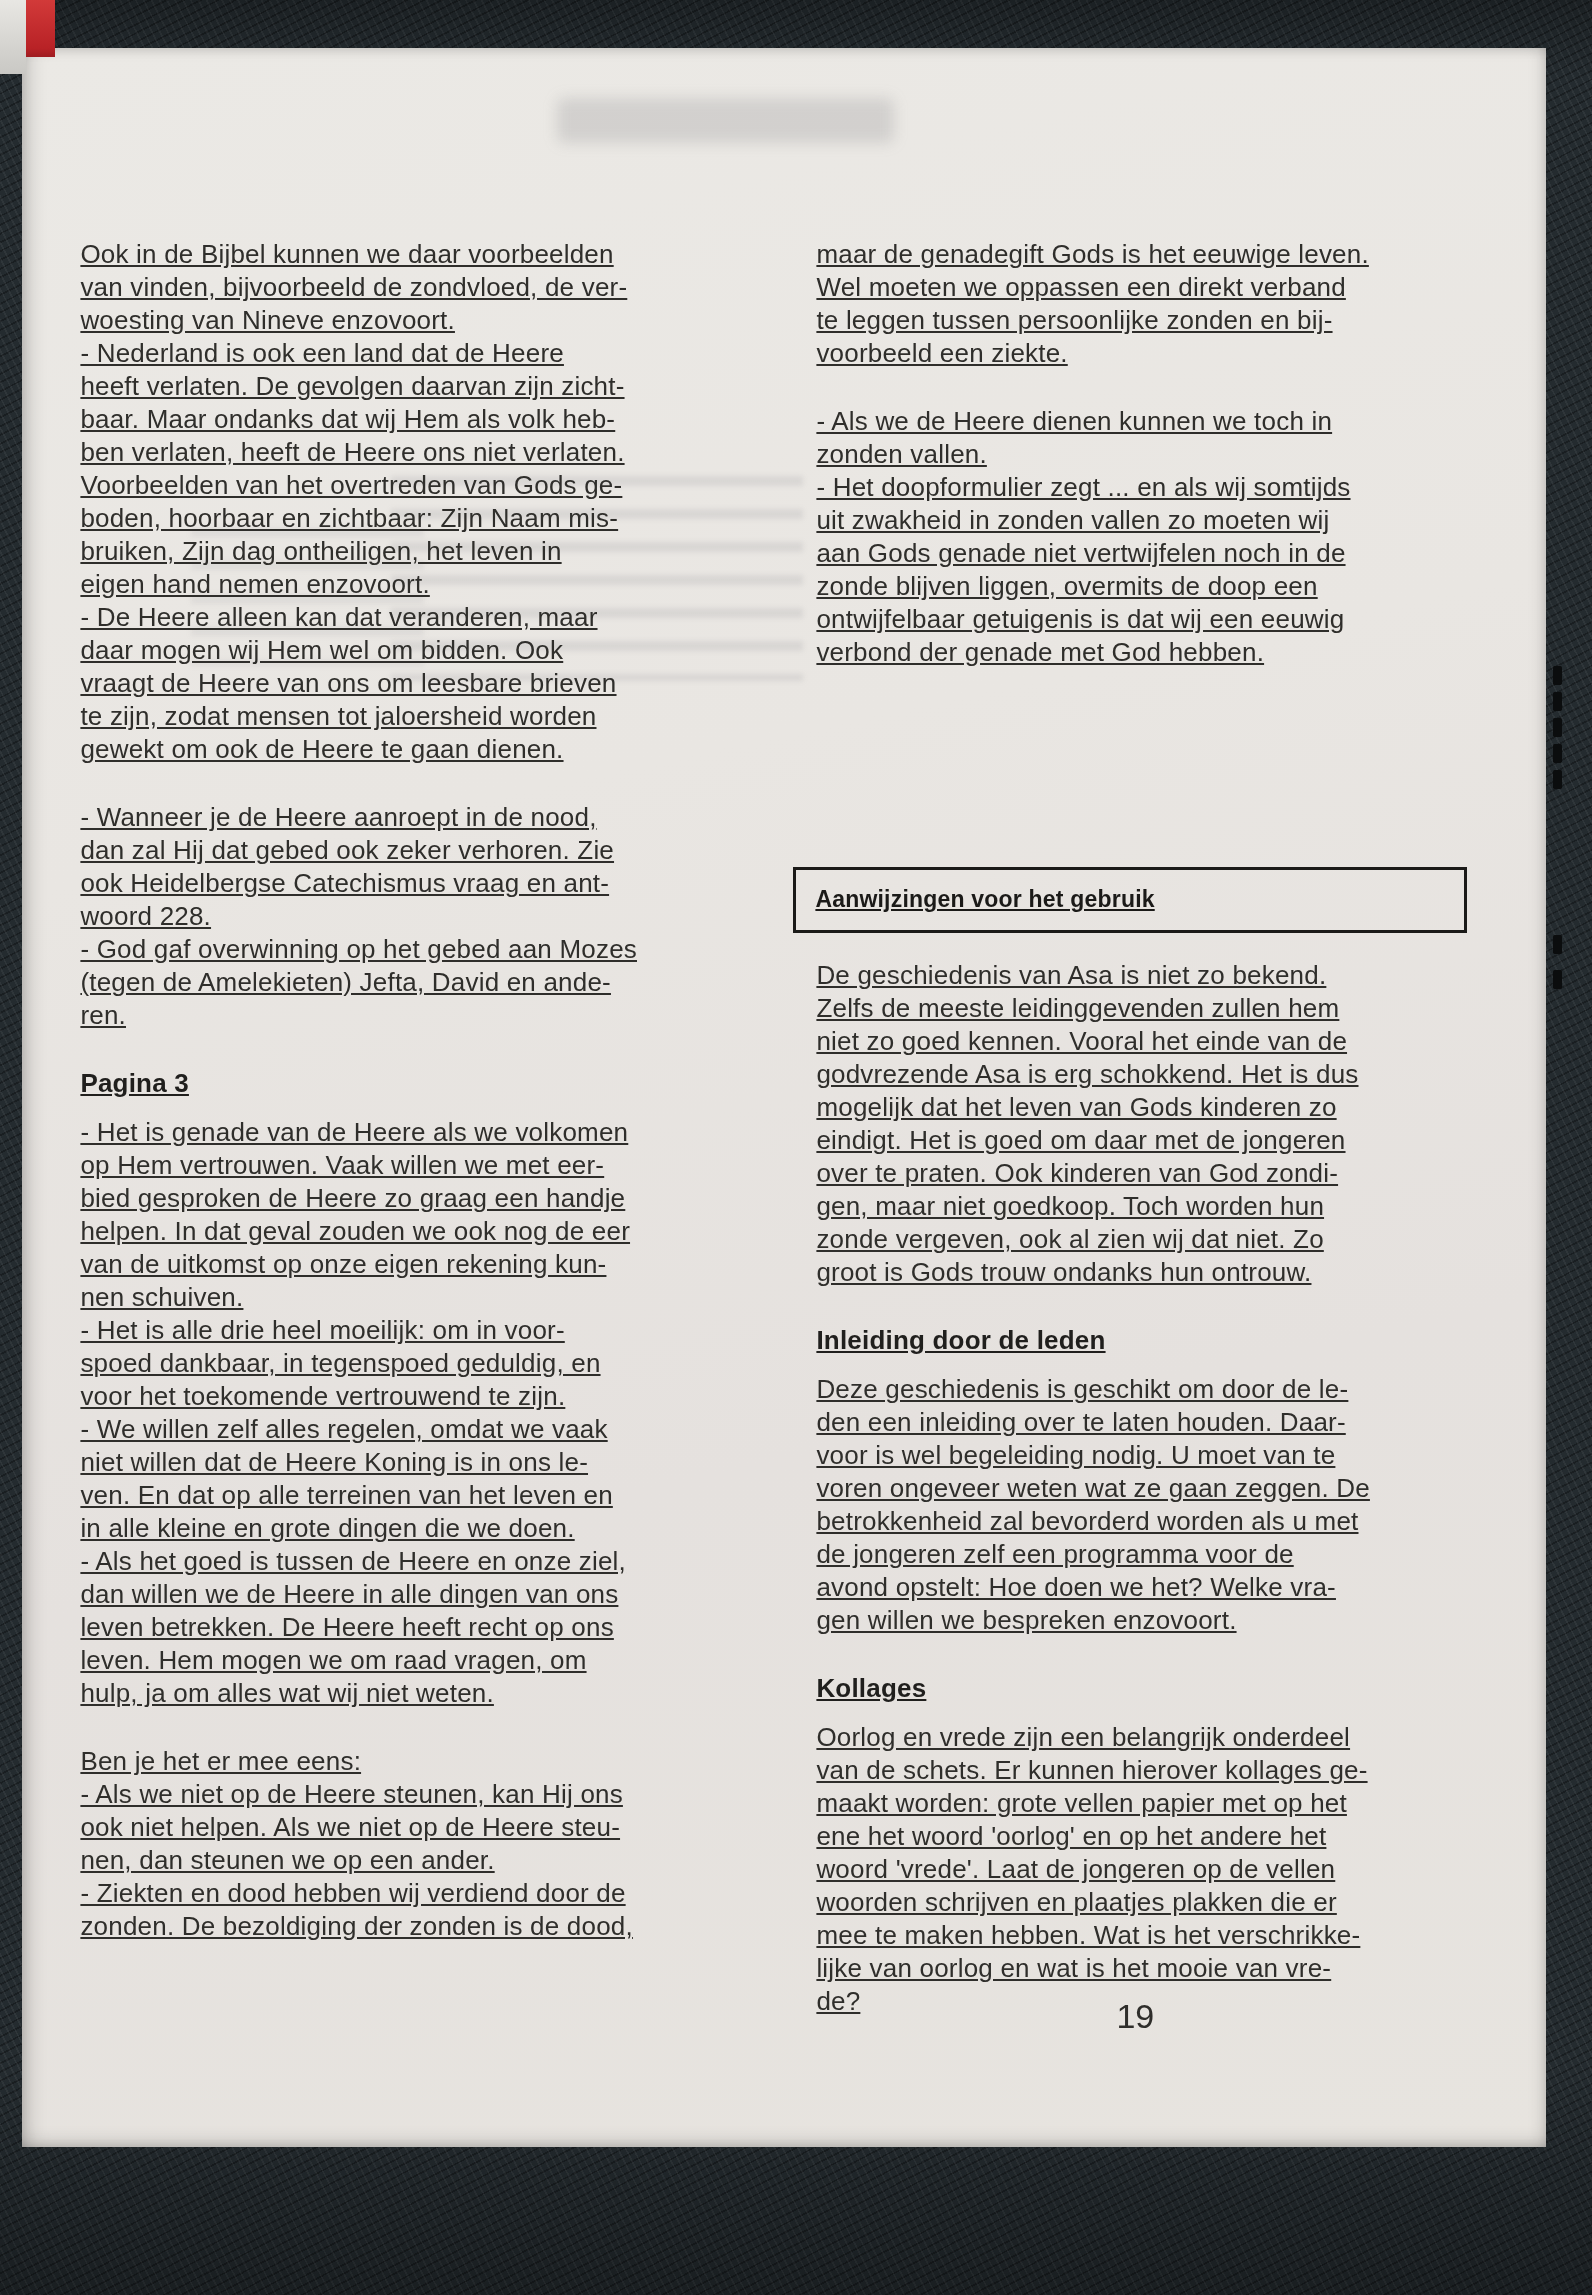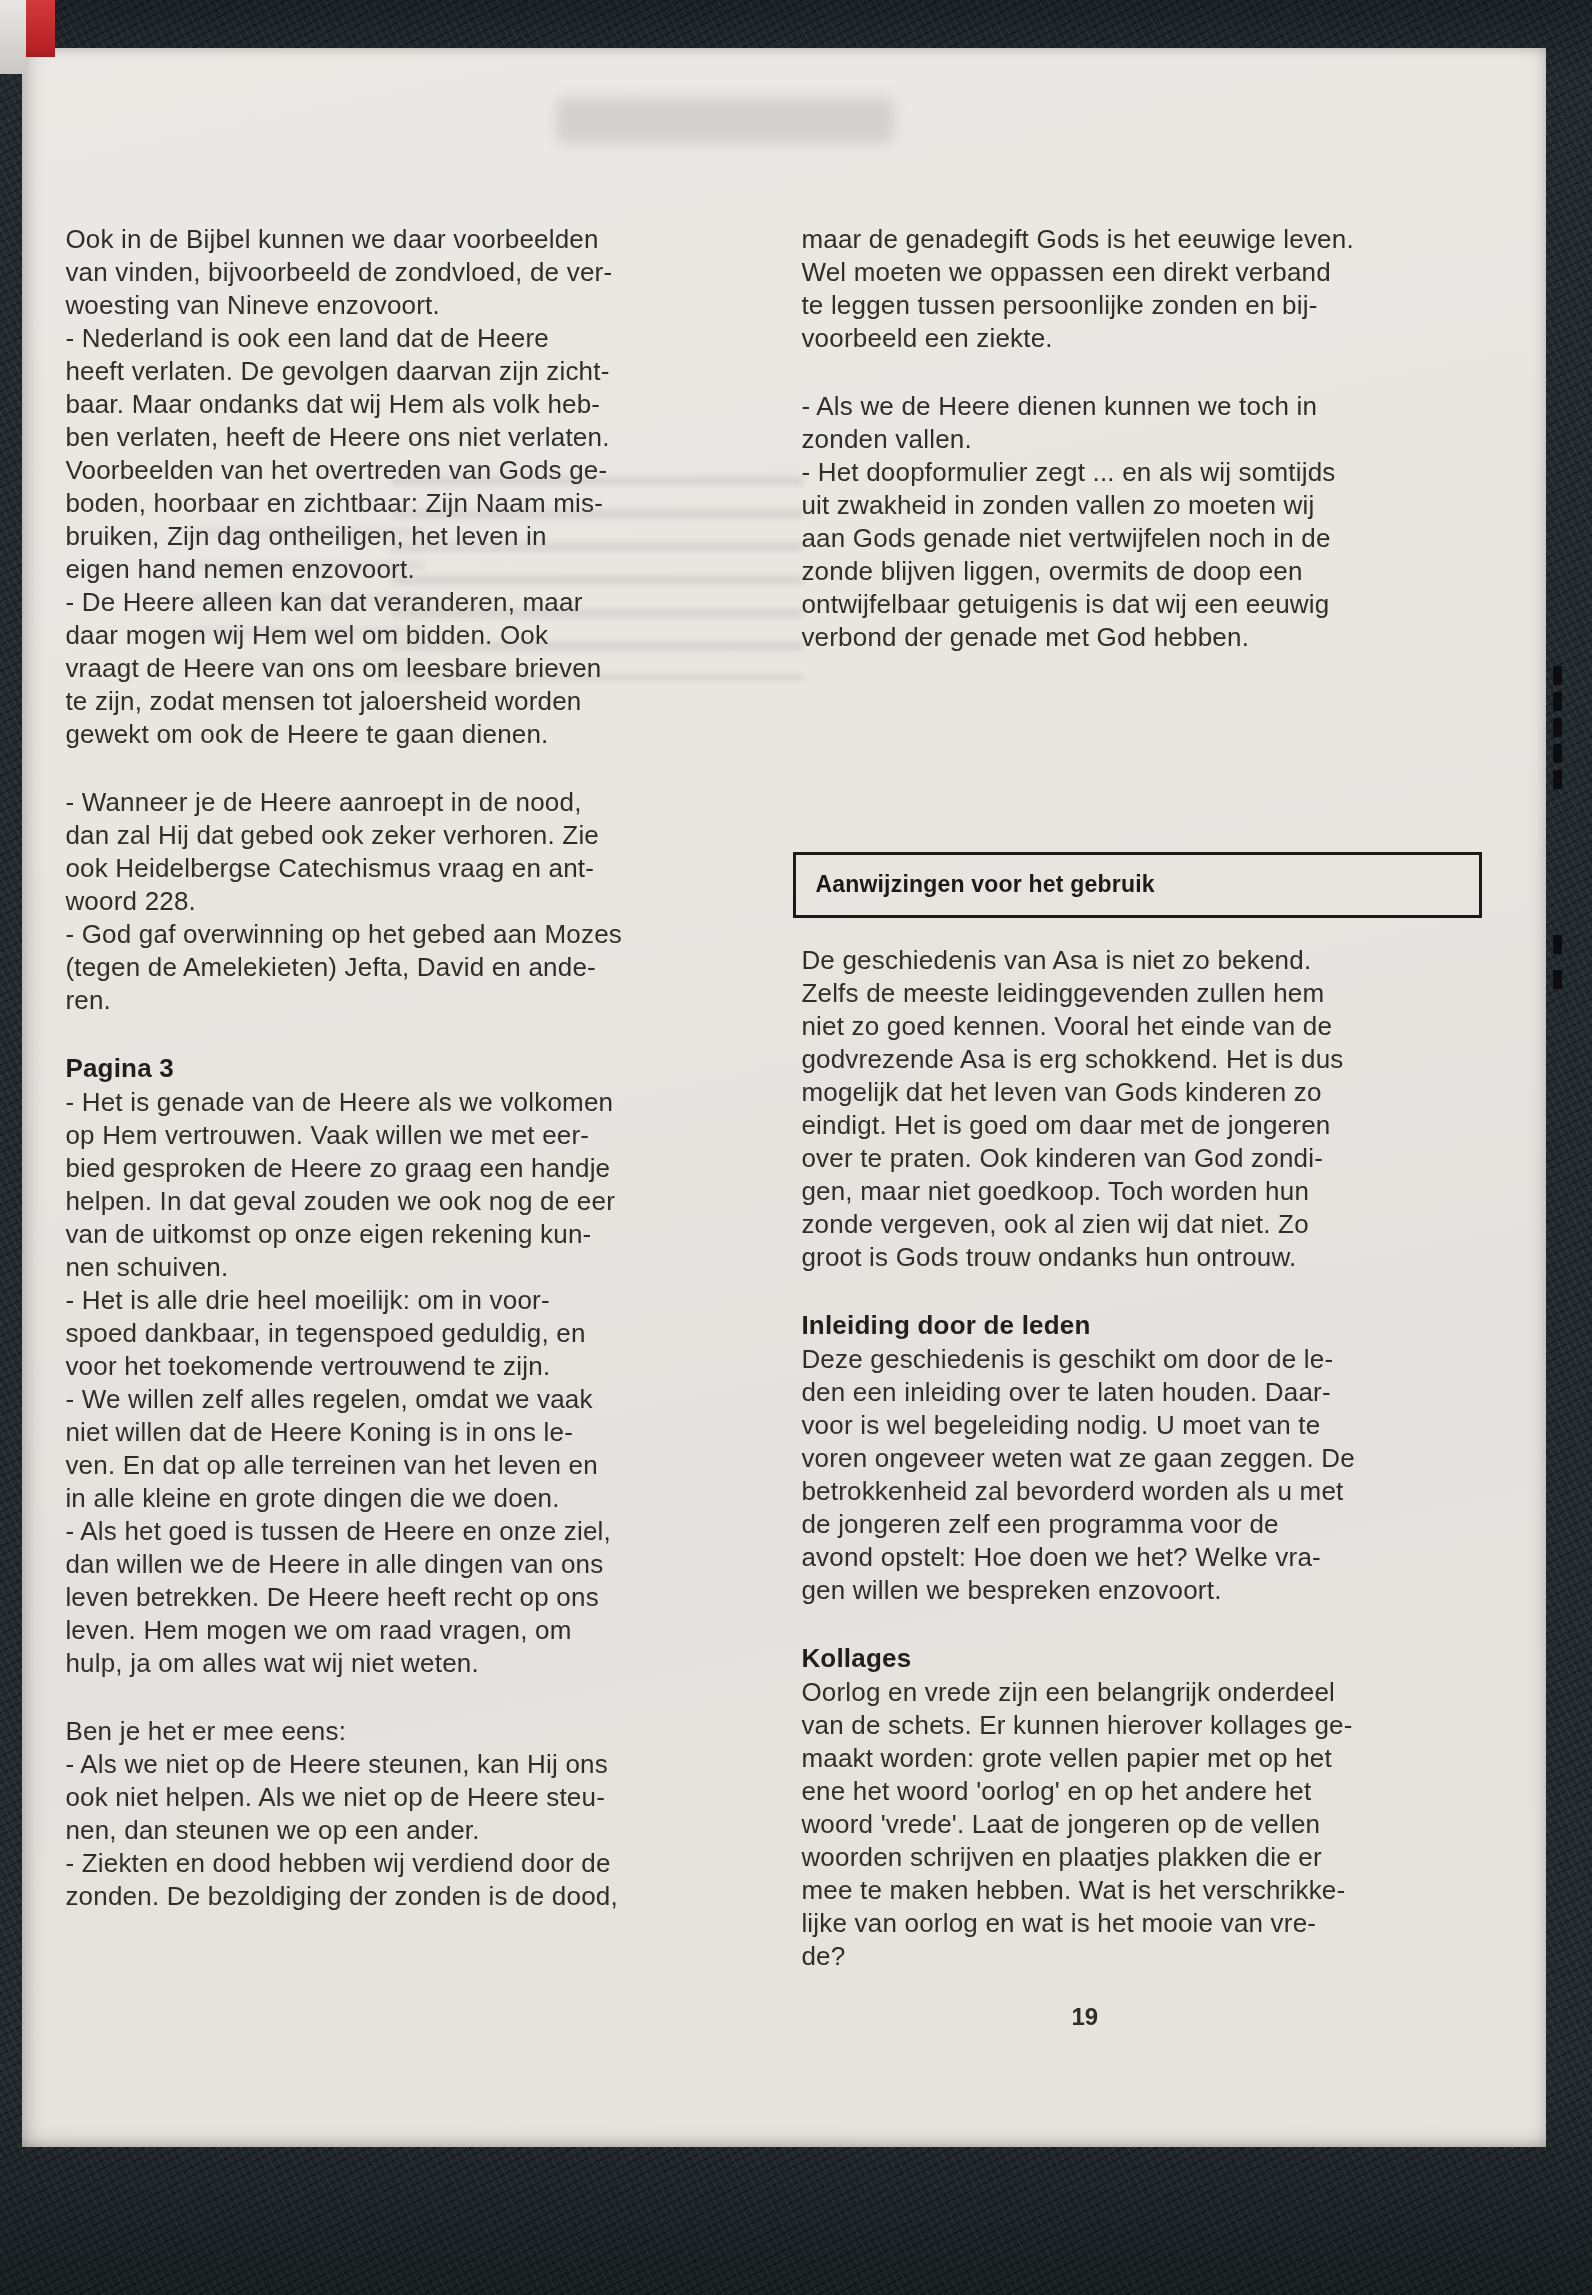--- a/index.html
+++ b/index.html
@@ -86,21 +86,21 @@
     top: 174px;
     width: 683px;
     font-size: 26px;
     line-height: 33px;
     color: #2f2e2b;
     letter-spacing: 0.2px;
   }
   .col-left  { left: 42px; }
   .col-right { left: 778px; }
 
-  .column > * { margin: 1px; }
+  .column > * { margin: 16px; text-decoration: underline; }
   .column > * + * { margin-top: 35px; }
   .column .subhead + .para { margin-top: 0; }
 
   .para { white-space: pre-line; }
   .subhead { font-weight: bold; color: #201f1d; white-space: pre-line; }
 
   .instruction-box {
     border: 3.5px solid #1b1a18;
     margin-left: -7px;
     padding: 10.4px 10.4px 12px 19px;
@@ -108,26 +108,25 @@
     line-height: 38px;
     font-weight: bold;
     color: #1b1a18;
     background: transparent;
   }
   .col-right > .instruction-box { margin-top: 198px; }
   .col-right > .instruction-box + .para { margin-top: 26px; }
 
   .page-number {
     position: absolute;
-    left: 1049px;
+    left: 1094px;
     top: 1952px;
-    font-size: 24px;
+    font-size: 34px;
     line-height: 33px;
     color: #2f2e2b;
-    font-weight: bold;
   }
 </style>
 </head>
 <body>
 
 <div class="scan">
 
   <div class="corner-slip"></div>
   <div class="red-tab"></div>
 

